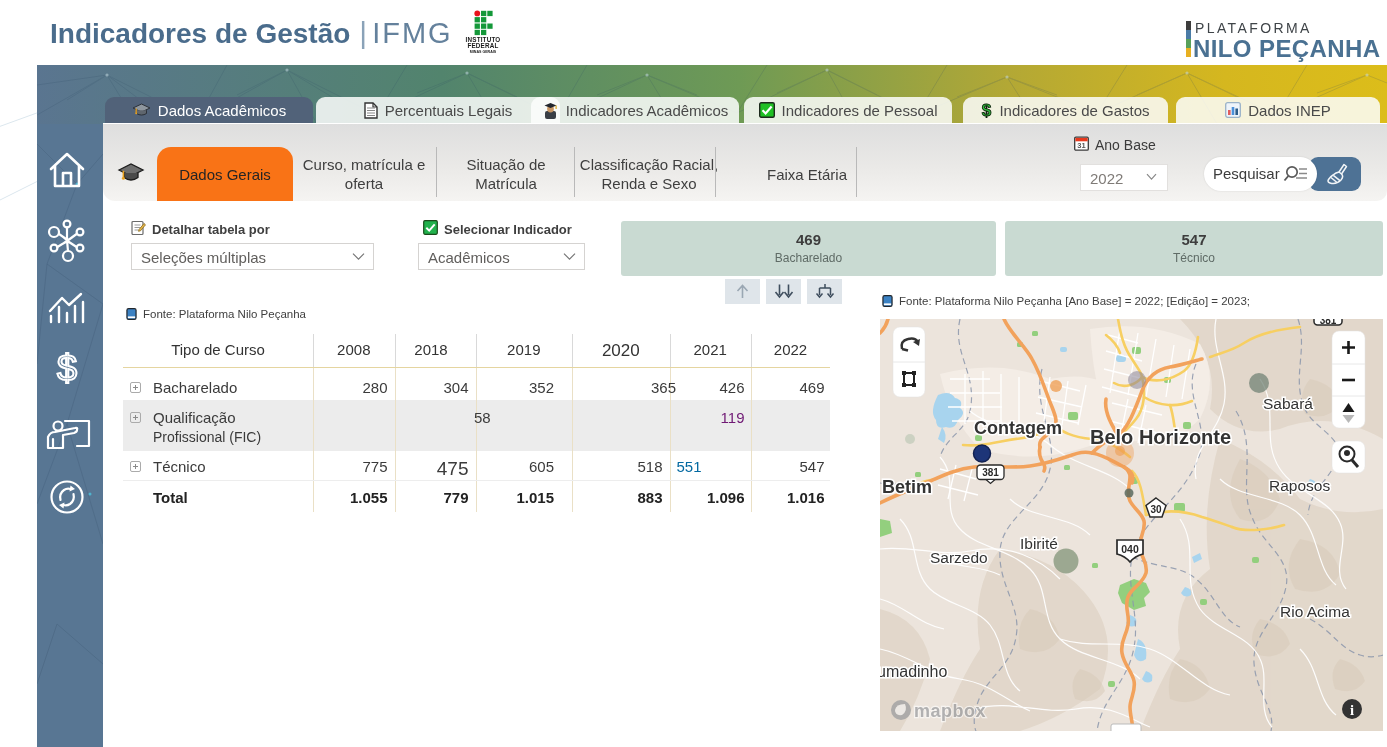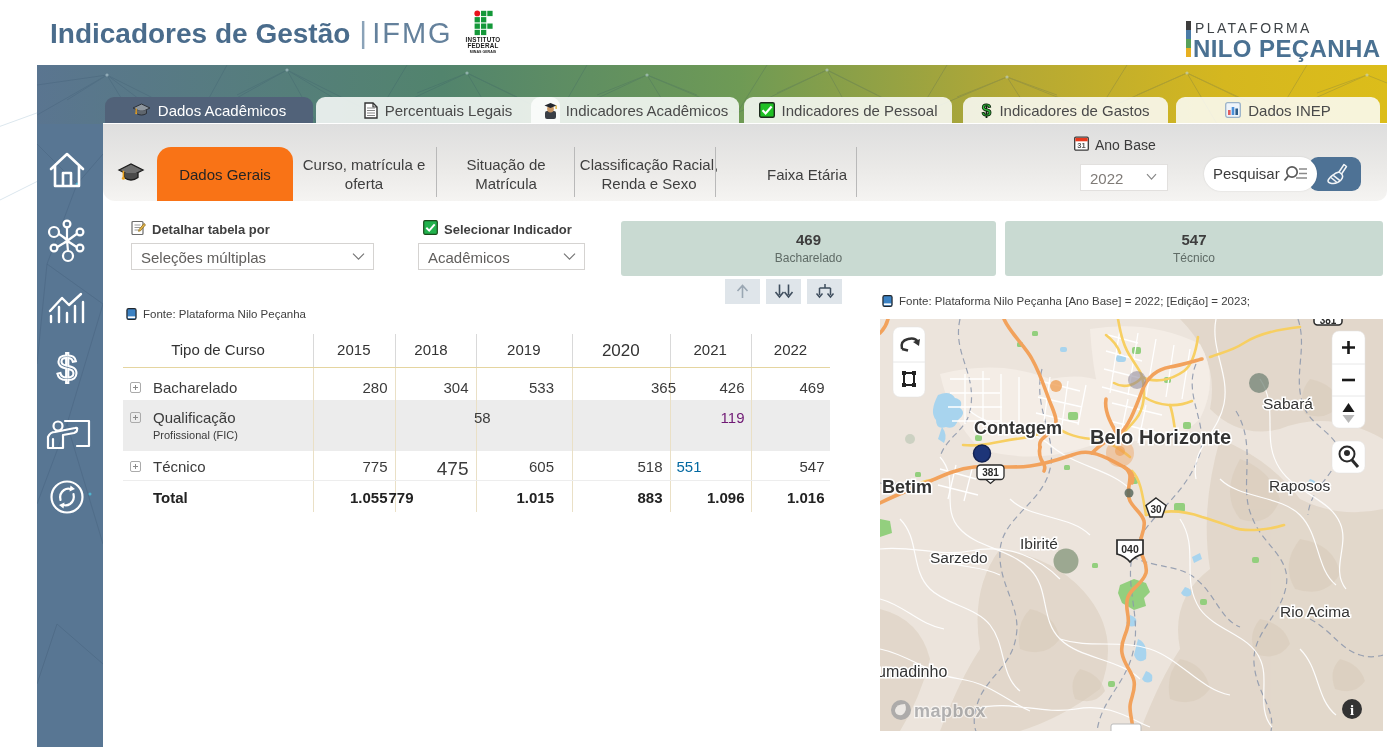--- a/index.html
+++ b/index.html
@@ -369,59 +369,59 @@
 <div class="abs" style="left:372.5px;top:244.5px;width:1px;height:144.5px;background:#eae0c6"></div>
 <div class="abs" style="left:469px;top:211px;width:1px;height:33.5px;background:#d9d9d9"></div>
 <div class="abs" style="left:469px;top:244.5px;width:1px;height:144.5px;background:#eae0c6"></div>
 <div class="abs" style="left:566.5px;top:211px;width:1px;height:33.5px;background:#d9d9d9"></div>
 <div class="abs" style="left:566.5px;top:244.5px;width:1px;height:144.5px;background:#eae0c6"></div>
 <div class="abs" style="left:648px;top:211px;width:1px;height:33.5px;background:#d9d9d9"></div>
 <div class="abs" style="left:648px;top:244.5px;width:1px;height:144.5px;background:#eae0c6"></div>
 <div class="abs" style="left:20px;top:244px;width:707px;height:1px;background:#e5d5a0"></div>
 <div class="abs" style="left:20px;top:357px;width:707px;height:1px;background:#ededed"></div>
 <div class="abs" style="left:55.0px;top:218px;width:120px;text-align:center;font-size:15px;color:#333">Tipo de Curso</div>
-<div class="abs" style="left:205.8px;top:218px;width:90px;text-align:center;font-size:15px;color:#333">2015</div>
+<div class="abs" style="left:205.8px;top:218px;width:90px;text-align:center;font-size:15px;color:#333">2008</div>
 <div class="abs" style="left:283px;top:218px;width:90px;text-align:center;font-size:15px;color:#333">2018</div>
 <div class="abs" style="left:375.8px;top:218px;width:90px;text-align:center;font-size:15px;color:#333">2019</div>
 <div class="abs" style="left:472.8px;top:218px;width:90px;text-align:center;font-size:17px;color:#333">2020</div>
 <div class="abs" style="left:562.2px;top:218px;width:90px;text-align:center;font-size:15px;color:#333">2021</div>
 <div class="abs" style="left:642.5px;top:218px;width:90px;text-align:center;font-size:15px;color:#333">2022</div>
 <svg class="abs" style="left:27px;top:259.0px" width="11" height="11" viewBox="0 0 11 11">
         <rect x="0.5" y="0.5" width="10" height="10" rx="1.5" fill="none" stroke="#ababab"></rect>
         <path d="M5.5,3 V8 M3,5.5 H8" stroke="#8a8a8a" stroke-width="1"></path>
       </svg>
       <div class="abs" style="left:50px;top:256px;font-size:15px;color:#3b3b3b">Bacharelado</div>
 <svg class="abs" style="left:27px;top:289.0px" width="11" height="11" viewBox="0 0 11 11">
         <rect x="0.5" y="0.5" width="10" height="10" rx="1.5" fill="none" stroke="#ababab"></rect>
         <path d="M5.5,3 V8 M3,5.5 H8" stroke="#8a8a8a" stroke-width="1"></path>
       </svg>
       <div class="abs" style="left:50px;top:286px;font-size:15px;color:#3b3b3b">Qualificação</div>
-<div class="abs" style="left:50px;top:306px;font-size:11px;color:#3b3b3b">Profissional (FIC)</div>
+<div class="abs" style="left:50px;top:306px;font-size:14px;color:#3b3b3b">Profissional (FIC)</div>
 <svg class="abs" style="left:27px;top:337.5px" width="11" height="11" viewBox="0 0 11 11">
         <rect x="0.5" y="0.5" width="10" height="10" rx="1.5" fill="none" stroke="#ababab"></rect>
         <path d="M5.5,3 V8 M3,5.5 H8" stroke="#8a8a8a" stroke-width="1"></path>
       </svg>
       <div class="abs" style="left:50px;top:334.5px;font-size:15px;color:#3b3b3b">Técnico</div>
 <div class="abs" style="left:50px;top:365.5px;font-size:15px;font-weight:bold;color:#222">Total</div>
 <div class="abs" style="left:204.5px;top:256.0px;width:80px;text-align:right;font-size:15px;color:#3b3b3b">280</div>
 <div class="abs" style="left:285.5px;top:256.0px;width:80px;text-align:right;font-size:15px;color:#3b3b3b">304</div>
-<div class="abs" style="left:371.0px;top:256.0px;width:80px;text-align:right;font-size:15px;color:#3b3b3b">533</div>
+<div class="abs" style="left:371.0px;top:256.0px;width:80px;text-align:right;font-size:15px;color:#3b3b3b">352</div>
 <div class="abs" style="left:493px;top:256.0px;width:80px;text-align:right;font-size:15px;color:#3b3b3b">365</div>
 <div class="abs" style="left:561.5px;top:256.0px;width:80px;text-align:right;font-size:15px;color:#3b3b3b">426</div>
 <div class="abs" style="left:641.5px;top:256.0px;width:80px;text-align:right;font-size:15px;color:#3b3b3b">469</div>
 <div class="abs" style="left:371.0px;top:286.0px;width:80px;text-align:left;font-size:15px;color:#3b3b3b">58</div>
 <div class="abs" style="left:561.5px;top:286.0px;width:80px;text-align:right;font-size:15px;color:#701a75">119</div>
 <div class="abs" style="left:204.5px;top:334.5px;width:80px;text-align:right;font-size:15px;color:#3b3b3b">775</div>
 <div class="abs" style="left:285.5px;top:334.5px;width:80px;text-align:right;font-size:19px;color:#3b3b3b">475</div>
 <div class="abs" style="left:371.0px;top:334.5px;width:80px;text-align:right;font-size:15px;color:#3b3b3b">605</div>
 <div class="abs" style="left:479.5px;top:334.5px;width:80px;text-align:right;font-size:15px;color:#3b3b3b">518</div>
 <div class="abs" style="left:546px;top:334.5px;width:80px;text-align:center;font-size:15px;color:#0369a1">551</div>
 <div class="abs" style="left:641.5px;top:334.5px;width:80px;text-align:right;font-size:15px;color:#3b3b3b">547</div>
 <div class="abs" style="left:204.5px;top:365.5px;width:80px;text-align:right;font-size:15px;font-weight:bold;color:#222">1.055</div>
-<div class="abs" style="left:285.5px;top:365.5px;width:80px;font-size:15px;font-weight:bold;color:#222">779</div>
+<div class="abs" style="left:285.5px;top:365.5px;width:80px;text-align:right;font-size:15px;font-weight:bold;color:#222">779</div>
 <div class="abs" style="left:371.0px;top:365.5px;width:80px;text-align:right;font-size:15px;font-weight:bold;color:#222">1.015</div>
 <div class="abs" style="left:479.5px;top:365.5px;width:80px;text-align:right;font-size:15px;font-weight:bold;color:#222">883</div>
 <div class="abs" style="left:561.5px;top:365.5px;width:80px;text-align:right;font-size:15px;font-weight:bold;color:#222">1.096</div>
 <div class="abs" style="left:641.5px;top:365.5px;width:80px;text-align:right;font-size:15px;font-weight:bold;color:#222">1.016</div>
 
 <svg class="abs" style="left:777px;top:196px" width="503" height="412" viewBox="0 0 503 412">
 <defs>
 <clipPath id="mapclip">
             <rect x="0" y="0" width="503" height="412"></rect>
           </clipPath>

